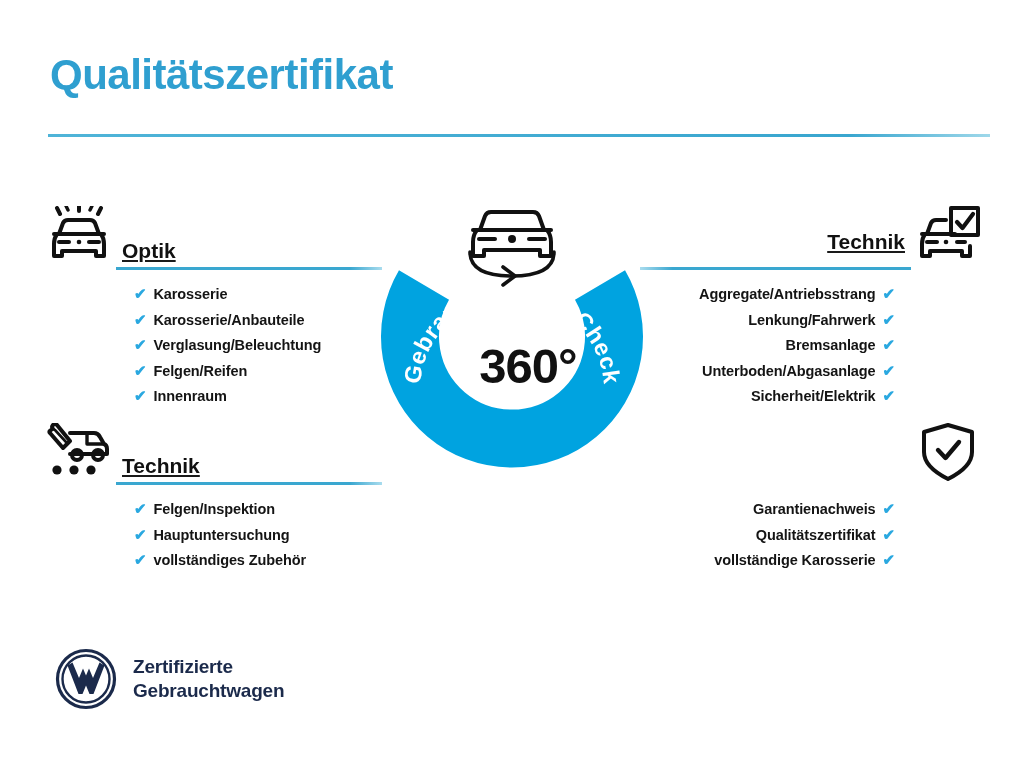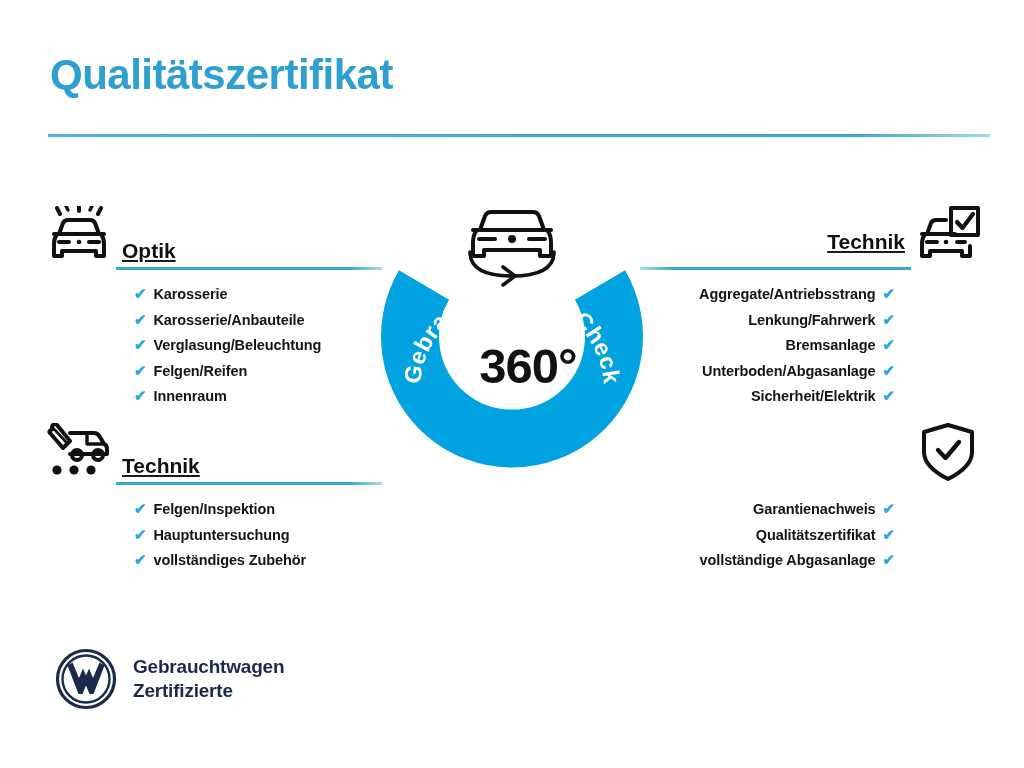--- a/index.html
+++ b/index.html
@@ -303,21 +303,21 @@
     <li class="rtl">
         <span class="tick">✔</span>
         <span>Garantienachweis</span>
       </li>
     <li class="rtl">
         <span class="tick">✔</span>
         <span>Qualitätszertifikat</span>
       </li>
     <li class="rtl">
         <span class="tick">✔</span>
-        <span>vollständige Abgasanlage</span>
+        <span>vollständige Karosserie</span>
       </li>
   </ul>
 </div>
 
 <div class="badge">
   <svg width="280" height="300" viewBox="0 0 280 300">
     <defs>
       <path id="ringArc" d="M 52 247 A 102 102 0 1 1 228 247"></path>
       <path id="textArc" d="M 57 238 A 92 92 0 1 1 223 238"></path>
     </defs>
@@ -345,16 +345,16 @@
 <div class="vw-footer">
   <div class="vw-mark">
     <svg width="62" height="62" viewBox="0 0 62 62">
       <circle cx="31" cy="31" r="28.5" fill="none" stroke="#1b2a4b" stroke-width="3.2"></circle>
       <circle cx="31" cy="31" r="23.5" fill="none" stroke="#1b2a4b" stroke-width="2.4"></circle>
       <path d="M17.5 14.5 L24 30 L28 20.5 L31 27.5 L34 20.5 L38 30 L44.5 14.5
                L49.5 17.5 L38.5 46 L34.5 46 L31 37.5 L27.5 46 L23.5 46 L12.5 17.5 Z" fill="#1b2a4b"></path>
     </svg>
   </div>
   <div class="vw-text">
+    <div>Zertifizierte</div>
     <div>Gebrauchtwagen</div>
-    <div>Zertifizierte</div>
   </div>
 </div>
 
 </body></html>

